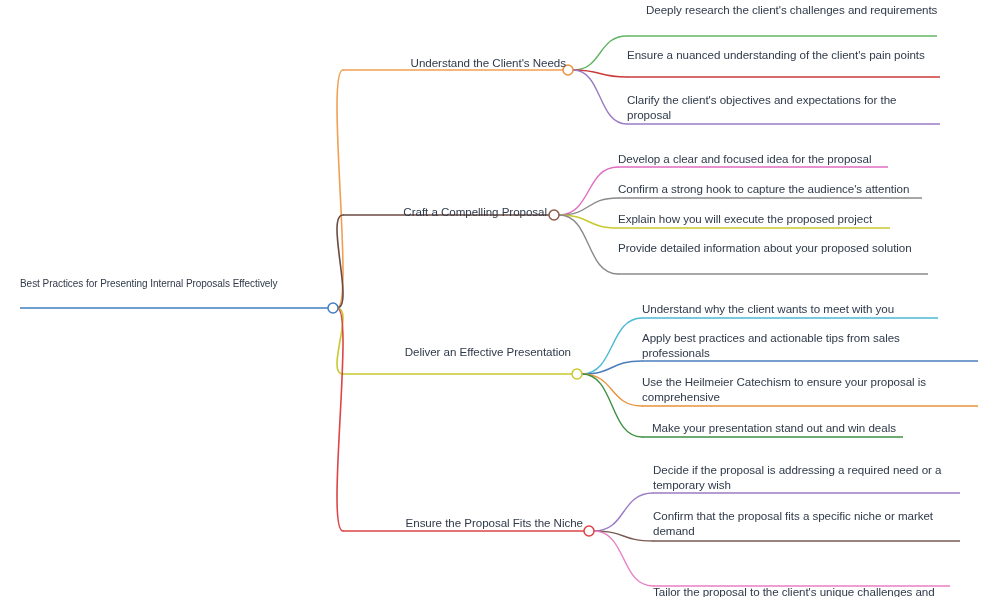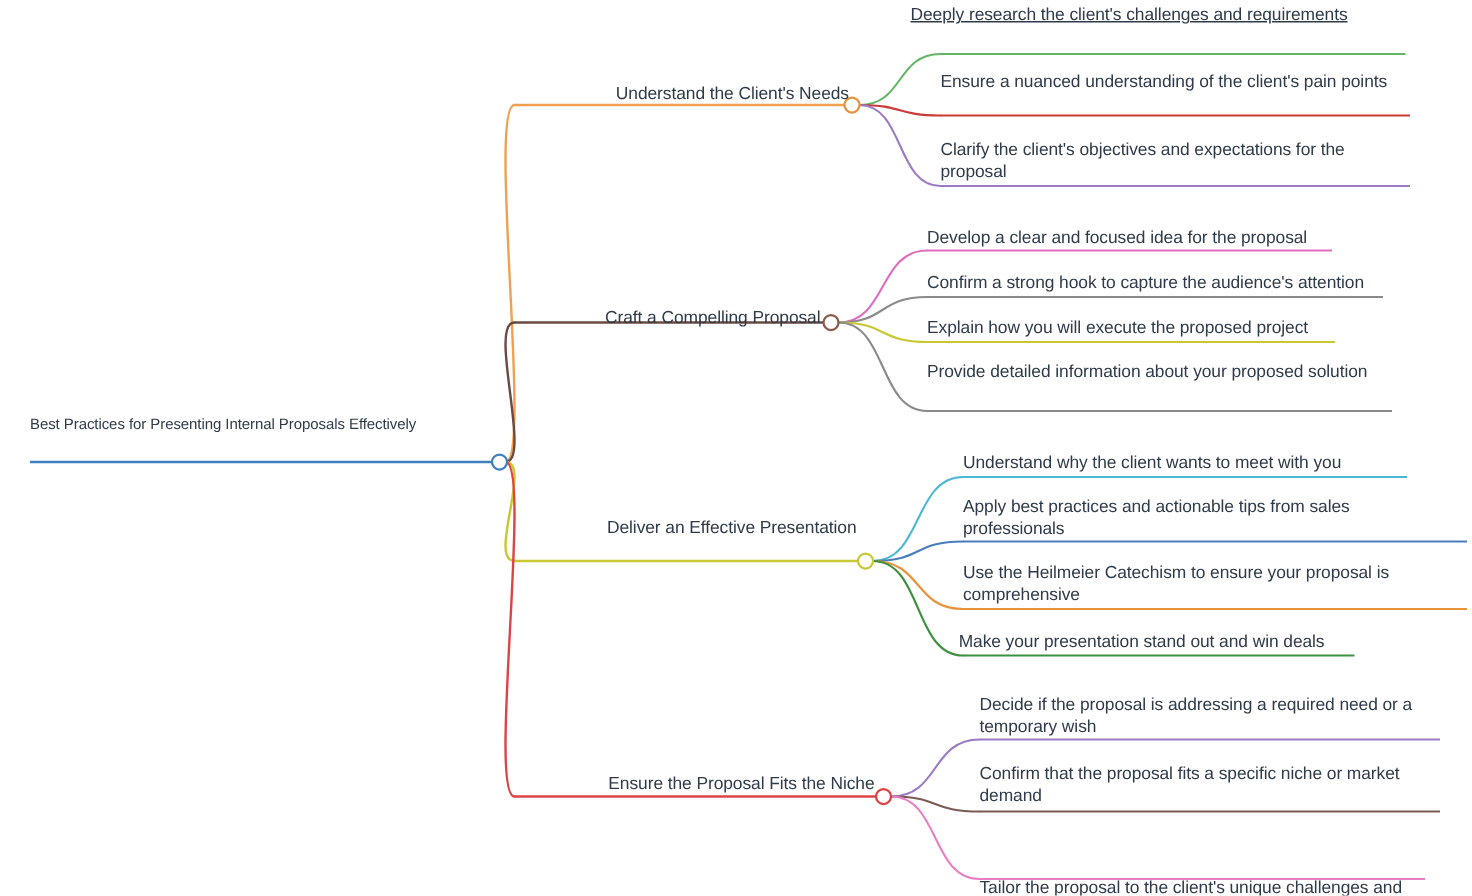--- a/index.html
+++ b/index.html
@@ -88,31 +88,31 @@
       <path d="M 594 531 C 626.45 531, 620.55 541, 653 541" fill="none" stroke="#7a5a52" stroke-width="1.4" stroke-linecap="round"></path>
       <line x1="653" y1="541" x2="960" y2="541" stroke="#7a5a52" stroke-width="1.4" stroke-linecap="butt"></line>
       <path d="M 594 531 C 626.45 531, 620.55 586, 653 586" fill="none" stroke="#e87ec4" stroke-width="1.4" stroke-linecap="round"></path>
       <line x1="653" y1="586" x2="950" y2="586" stroke="#e87ec4" stroke-width="1.4" stroke-linecap="butt"></line>
       <circle cx="589" cy="531" r="5" fill="#ffffff" stroke="#e04040" stroke-width="1.5"></circle>
       <circle cx="333" cy="308" r="5" fill="#ffffff" stroke="#3f7fbf" stroke-width="1.5"></circle>
     </svg>
   <div id="labels">
       <div class="node-label root" style="left: 20px; top: 277px; width: 310px;">Best Practices for Presenting Internal Proposals Effectively</div>
       <div class="node-label branch" style="left: 390px; top: 56px; width: 176px;">Understand the Client's Needs</div>
-      <div class="node-label leaf" style="left: 607px; top: 3px; width: 300px; text-decoration: underline;">Deeply research the client's challenges and requirements</div>
+      <div class="node-label leaf" style="left: 646px; top: 3px; width: 300px;">Deeply research the client's challenges and requirements</div>
       <div class="node-label leaf" style="left: 627px; top: 48px; width: 310px;">Ensure a nuanced understanding of the client's pain points</div>
       <div class="node-label leaf" style="left: 627px; top: 93px; width: 310px;">Clarify the client's objectives and expectations for the proposal</div>
       <div class="node-label branch" style="left: 395px; top: 205px; width: 152px;">Craft a Compelling Proposal</div>
       <div class="node-label leaf" style="left: 618px; top: 152px; width: 280px;">Develop a clear and focused idea for the proposal</div>
       <div class="node-label leaf" style="left: 618px; top: 182px; width: 320px;">Confirm a strong hook to capture the audience's attention</div>
       <div class="node-label leaf" style="left: 618px; top: 212px; width: 285px;">Explain how you will execute the proposed project</div>
       <div class="node-label leaf" style="left: 618px; top: 241px; width: 300px;">Provide detailed information about your proposed solution</div>
       <div class="node-label branch" style="left: 395px; top: 345px; width: 176px;">Deliver an Effective Presentation</div>
       <div class="node-label leaf" style="left: 642px; top: 302px; width: 280px;">Understand why the client wants to meet with you</div>
       <div class="node-label leaf" style="left: 642px; top: 331px; width: 290px;">Apply best practices and actionable tips from sales professionals</div>
       <div class="node-label leaf" style="left: 642px; top: 375px; width: 310px;">Use the Heilmeier Catechism to ensure your proposal is comprehensive</div>
-      <div class="node-label leaf" style="left: 613px; top: 421px; width: 270px; text-align: right;">Make your presentation stand out and win deals</div>
+      <div class="node-label leaf" style="left: 652px; top: 421px; width: 270px;">Make your presentation stand out and win deals</div>
       <div class="node-label branch" style="left: 395px; top: 516px; width: 188px;">Ensure the Proposal Fits the Niche</div>
       <div class="node-label leaf" style="left: 653px; top: 463px; width: 300px;">Decide if the proposal is addressing a required need or a temporary wish</div>
       <div class="node-label leaf" style="left: 653px; top: 509px; width: 300px;">Confirm that the proposal fits a specific niche or market demand</div>
       <div class="node-label leaf" style="left: 653px; top: 585px; width: 300px;">Tailor the proposal to the client's unique challenges and requirements</div>
     </div>
 </div>
 
 </body></html>

